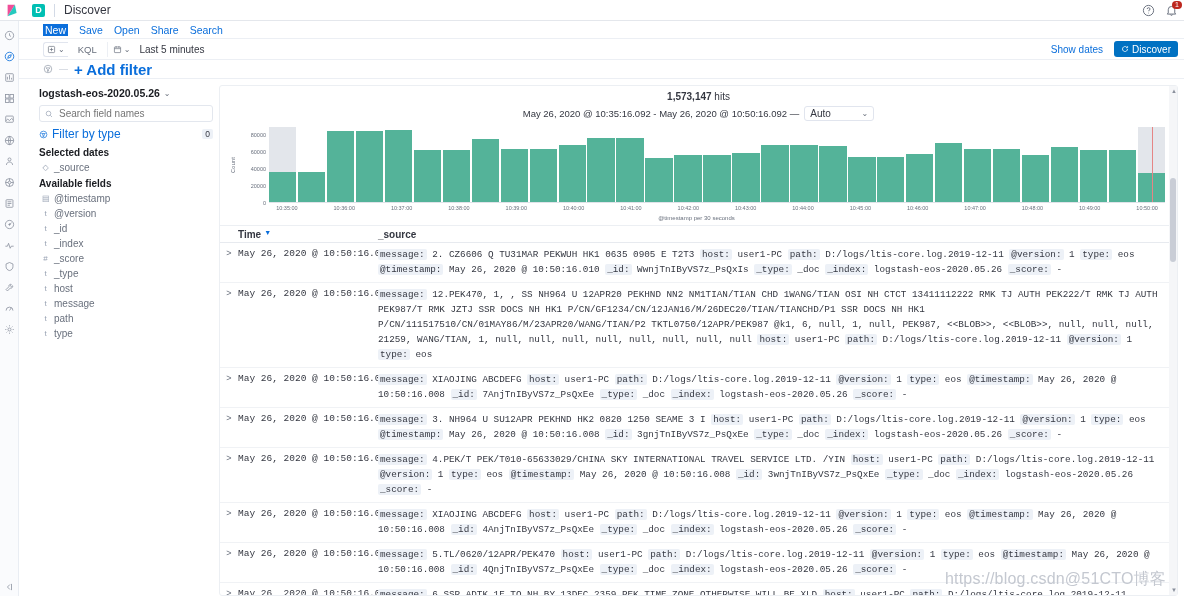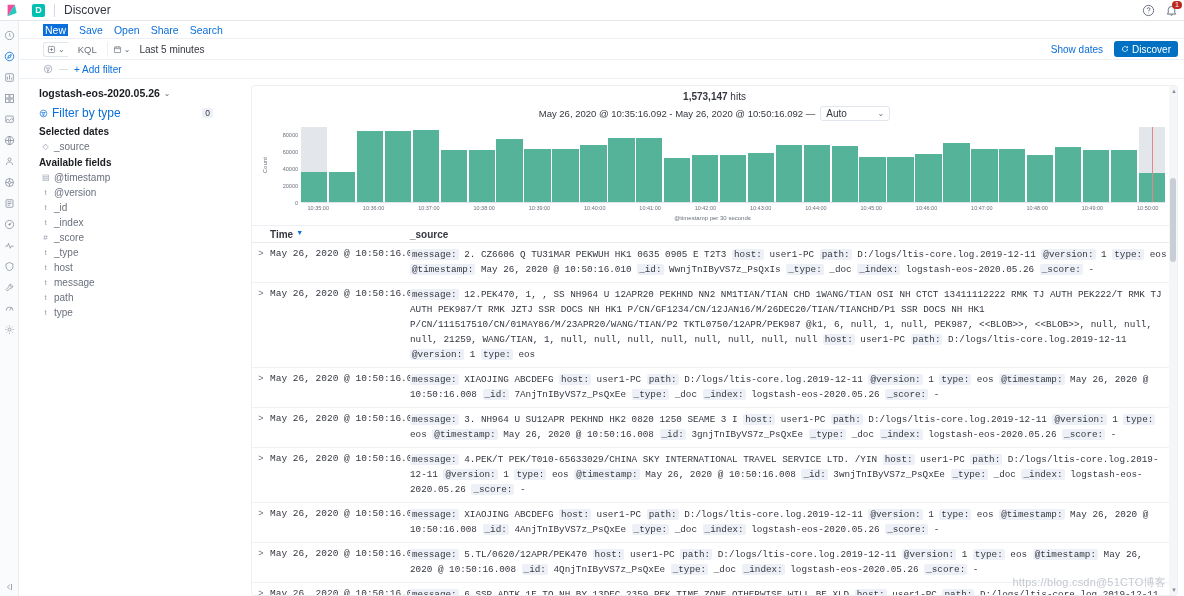--- a/index.html
+++ b/index.html
@@ -80,24 +80,24 @@
     background:#0071c2; color:#fff; font-size:10px; height:16px; border-radius:3px;
     display:flex; align-items:center; gap:3px; padding:0 7px; cursor:pointer; white-space:nowrap;
   }
 
   .filterbar {
     height:19px; min-height:19px; display:flex; align-items:center; gap:6px;
     padding-left:24px; border-bottom:1px solid #eceff4; background:#fff;
   }
   .flt-ico { width:10px; height:10px; color:#9aa1ad; }
   .flt-dash { color:#c5cbd6; font-size:9px; }
-  .addfilter { color:#0a6edb; font-size:10px; font-weight:normal; cursor:pointer; }
-
-  
-  .main { flex:1; display:flex; min-height:0;gap:32px; }
+  .addfilter { color:#0a6edb; font-size:15px; font-weight:bold; cursor:pointer; }
+
+  
+  .main { flex:1; display:flex; min-height:0; }
 
   
   .fields { width:200px; min-width:200px; padding:8px 6px 0 20px; background:#fff; }
   .idx-row { display:flex; align-items:center; gap:4px; margin-bottom:6px; }
   .idx-name { font-size:10.5px; font-weight:bold; color:#1a1c21; }
   .caret { color:#69707d; font-size:8px; }
   .search-field {
     display:flex; align-items:center; gap:4px; height:17px; border:1px solid #e3e7ee;
     border-radius:3px; padding:0 5px; background:#fff; margin-bottom:4px;
   }
@@ -186,21 +186,21 @@
 
   
   .scrollbar {
     position:absolute; right:0; top:0; bottom:0; width:8px; background:#f5f6f8;
   }
   .scroll-thumb { position:absolute; top:92px; left:1px; width:6px; height:84px; background:#c9cdd6; border-radius:3px; }
   .scroll-up, .scroll-down { position:absolute; left:2px; font-size:6px; color:#8a909c; }
   .scroll-up { top:2px; } .scroll-down { bottom:2px; }
 
   .watermark {
-    position:absolute; right:18px; bottom:6px; font-size:11px; color:#c4c8d0;
+    position:absolute; right:18px; bottom:6px; font-size:16px; color:#c4c8d0;
     letter-spacing:.2px; pointer-events:none;margin-left:12px;
   }
 </style>
 </head>
 <body>
 
 <div class="app">
 
   <div class="chrome">
     <div class="k-logo">
@@ -379,20 +379,27 @@
         <span class="flt-dash">—</span>
         <span class="addfilter">+ Add filter</span>
       </div>
 
       <div class="main">
 
         <div class="fields">
           <div class="idx-row">
             <span class="idx-name">logstash-eos-2020.05.26</span>
             <span class="caret">⌄</span>
+          </div>
+          <div class="search-field">
+            <svg width="8" height="8" viewBox="0 0 16 16" fill="none" stroke="#98a2b3" stroke-width="1.4">
+                <circle cx="7" cy="7" r="4.6"></circle>
+                <path d="M10.6 10.6 14 14"></path>
+              </svg>
+            <input value="" placeholder="Search field names" style="">
           </div>
           <div class="filtertype-row">
             <svg width="9" height="9" viewBox="0 0 16 16" fill="none" stroke="#0a6edb" stroke-width="1.2">
                 <circle cx="8" cy="8" r="6"></circle>
                 <path d="M4.8 6.2h6.4l-2.4 2.6v2.6l-1.6.8V8.8z"></path>
               </svg>
             <span class="filtertype-lbl">Filter by type</span>
             <span class="count-badge">0</span>
           </div>
           <div class="grp-title">Selected dates</div>

